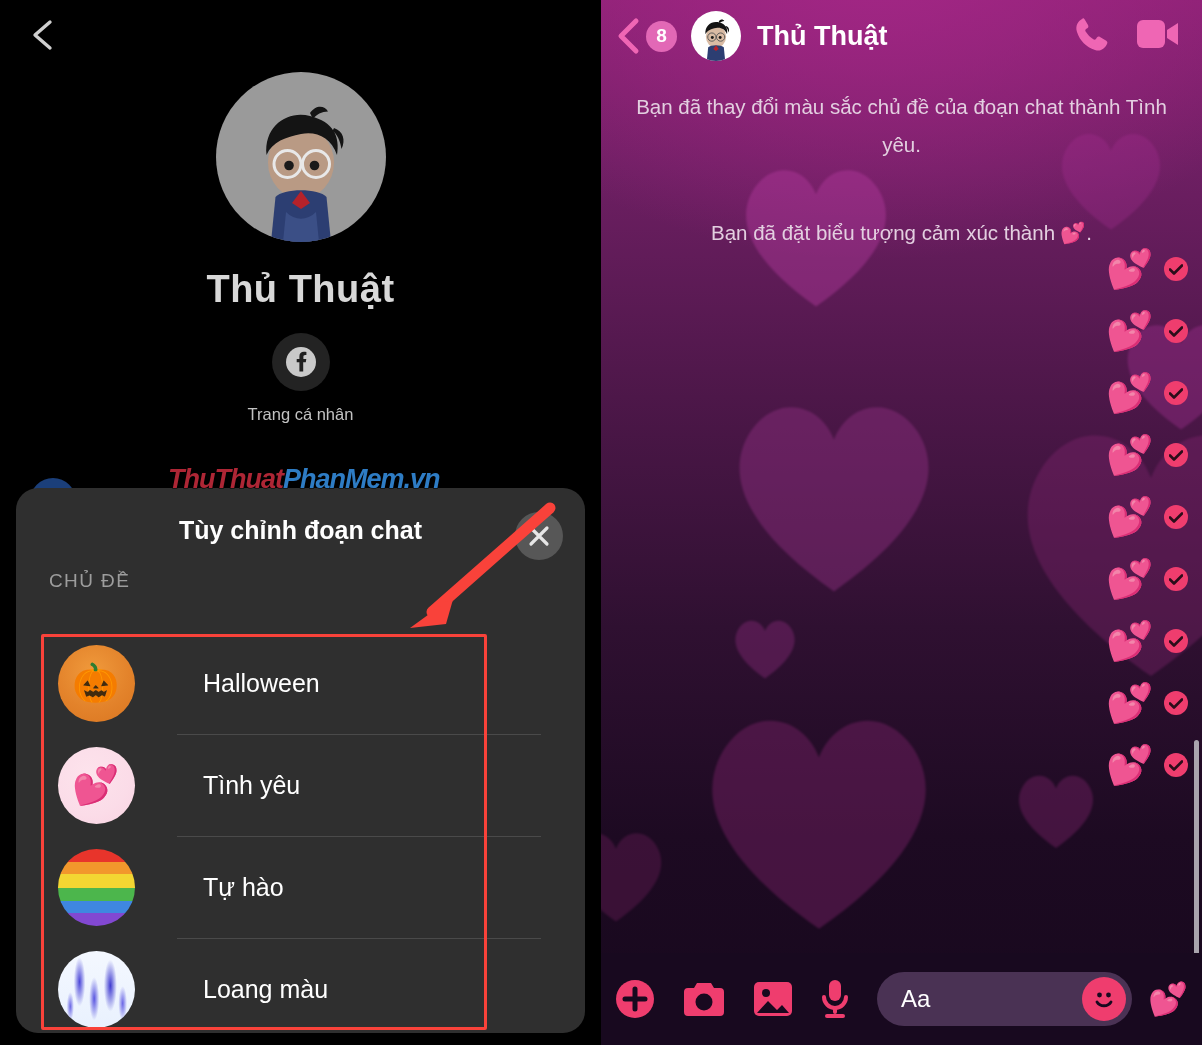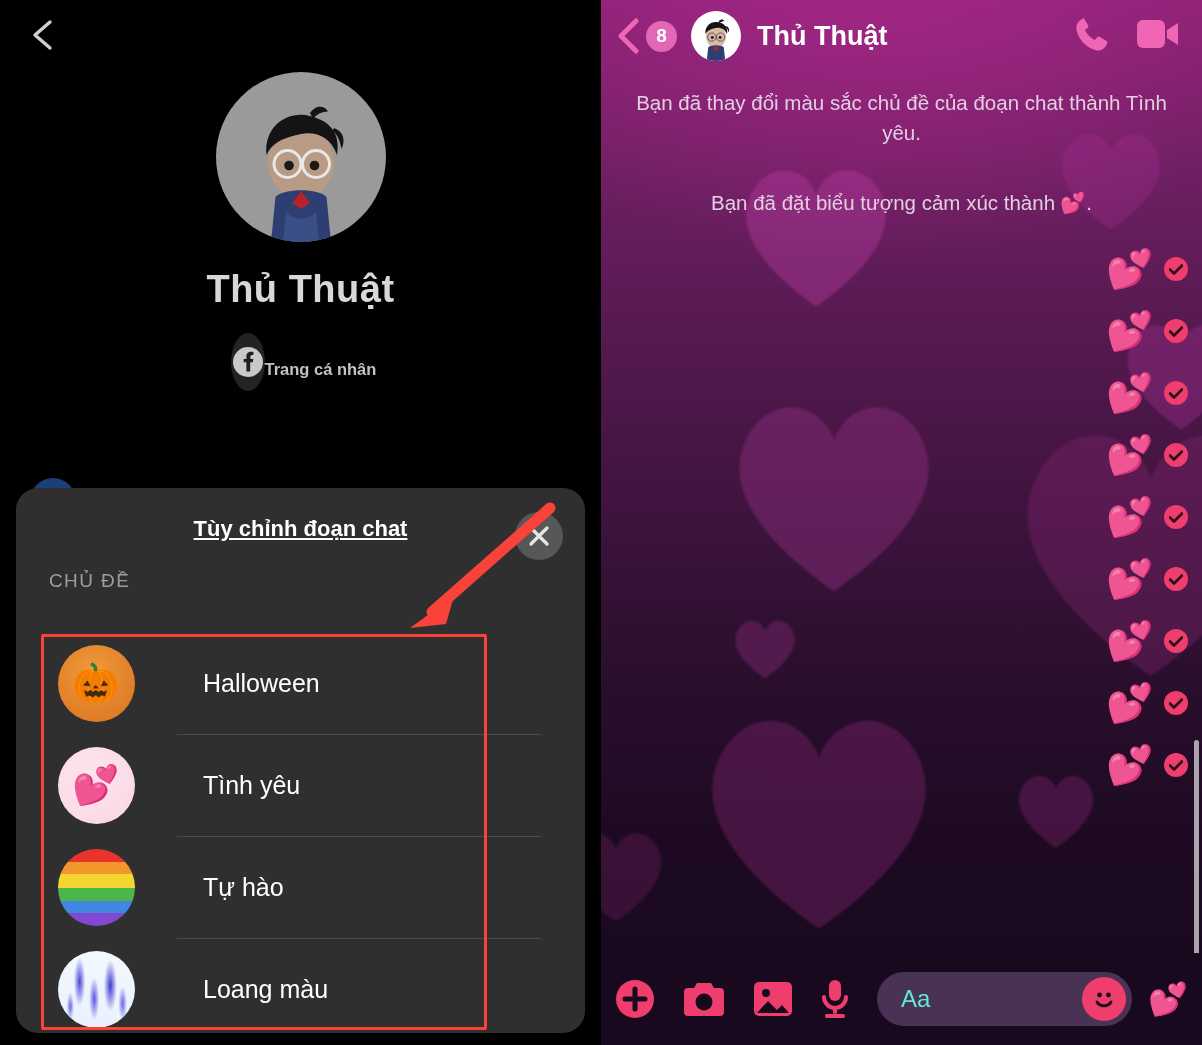--- a/index.html
+++ b/index.html
@@ -34,21 +34,21 @@
   }
   .profile-name {
     margin-top: 26px;
     font-size: 38px; font-weight: bold; color: #d8d8d8;
     letter-spacing: .5px;
   }
   .actions-row {
     position: absolute; top: 333px; left: 0; right: 0;
     display: flex; justify-content: center; gap: 106px;
   }
-  .action-item { display: flex; flex-direction: row; align-items: center; width: 140px; font-weight: bold; }
+  .action-item { display: flex; flex-direction: column; align-items: center; width: 140px; }
   .action-circle {
     width: 58px; height: 58px; border-radius: 50%;
     background: #232323;
     display: flex; align-items: center; justify-content: center;
   }
   .action-label {
     margin-top: 14px; font-size: 16.5px; color: #c2c2c2; white-space: nowrap;
   }
   .behind-row {
     position: absolute; top: 478px; left: 30px;
@@ -72,23 +72,22 @@
   .sheet {
     position: absolute; left: 16px; right: 16px; bottom: 12px;
     height: 545px;
     background: #2f2f2f;
     border-radius: 22px;
     z-index: 20;
     overflow: hidden;
   }
   .sheet-title {
     text-align: center; color: #fff;
-    font-size: 22px; font-weight: bold;
+    font-size: 25px; font-weight: bold;
     padding-top: 28px;
-    text-decoration: underline;
   }
   .close-btn {
     position: absolute; right: 22px; top: 24px;
     width: 48px; height: 48px; border-radius: 50%;
     background: #575757;
     display: flex; align-items: center; justify-content: center;
     color: #e6e6e6; font-size: 28px; line-height: 1;
   }
   .section-label {
     position: absolute; left: 33px; top: 82px;
@@ -184,23 +183,23 @@
   }
   .hdr-name {
     margin-left: 16px; color: #fff; font-size: 27px; font-weight: bold;
     white-space: nowrap;
   }
   .hdr-spacer { flex: 1; }
   .hdr-icon { flex: none; margin-left: 26px; }
 
   .sys-msgs { position: relative; z-index: 5; padding: 16px 34px 0; }
   .sys-msg {
-    text-align: center; color: #e3cfe0; font-size: 20.5px; line-height: 30px;
-  }
-  .sys-msg + .sys-msg { margin-top: 40px; }
+    text-align: center; color: #e3cfe0; font-size: 20.5px; line-height: 38px;
+  }
+  .sys-msg + .sys-msg { margin-top: 50px; }
 
   .msg-stack {
     position: absolute; z-index: 5;
     right: 14px; top: 250px;
     display: flex; flex-direction: column; gap: 24px;
     align-items: flex-end;
   }
   .msg-row { display: flex; align-items: center; gap: 10px; }
   .heart-emoji { font-size: 38px; line-height: 1; }
   .tick {
@@ -225,21 +224,21 @@
   }
   .comp-icon { flex: none; margin-right: 28px; display: flex; align-items: center; }
   .input-pill {
     flex: 1; height: 54px; border-radius: 27px;
     background: #4a3254;
     display: flex; align-items: center;
     padding: 0 6px 0 24px;
     margin-right: 16px;
     position: relative;
   }
-  .input-placeholder { color: #5eead4; font-size: 24px; }
+  .input-placeholder { color: #ffffff; font-size: 24px; }
   .smiley {
     position: absolute; right: 6px;
     width: 44px; height: 44px; border-radius: 50%;
     background: #ef3d6e;
     display: flex; align-items: center; justify-content: center;
   }
   .sticker-btn { flex: none; font-size: 32px; line-height: 1; }
 </style>
 </head>
 <body>
@@ -284,20 +283,23 @@
         </div>
         <div class="action-label">Trang cá nhân</div>
       </div>
     </div>
 
     <div class="behind-row">
       <div class="behind-circle"></div>
       <div class="behind-text">Chủ đề</div>
     </div>
 
+    <div class="watermark">
+      <span class="wm-a">ThuThuat</span><span class="wm-b">PhanMem.vn</span>
+    </div>
 
     <div class="sheet">
       <div class="sheet-title">Tùy chỉnh đoạn chat</div>
       <div class="close-btn">
         <svg width="22" height="22" viewBox="0 0 22 22">
           <path d="M3 3 L19 19 M19 3 L3 19" stroke="#e6e6e6" stroke-width="3.2" stroke-linecap="round"></path>
         </svg>
       </div>
       <div class="section-label">CHỦ ĐỀ</div>
 

